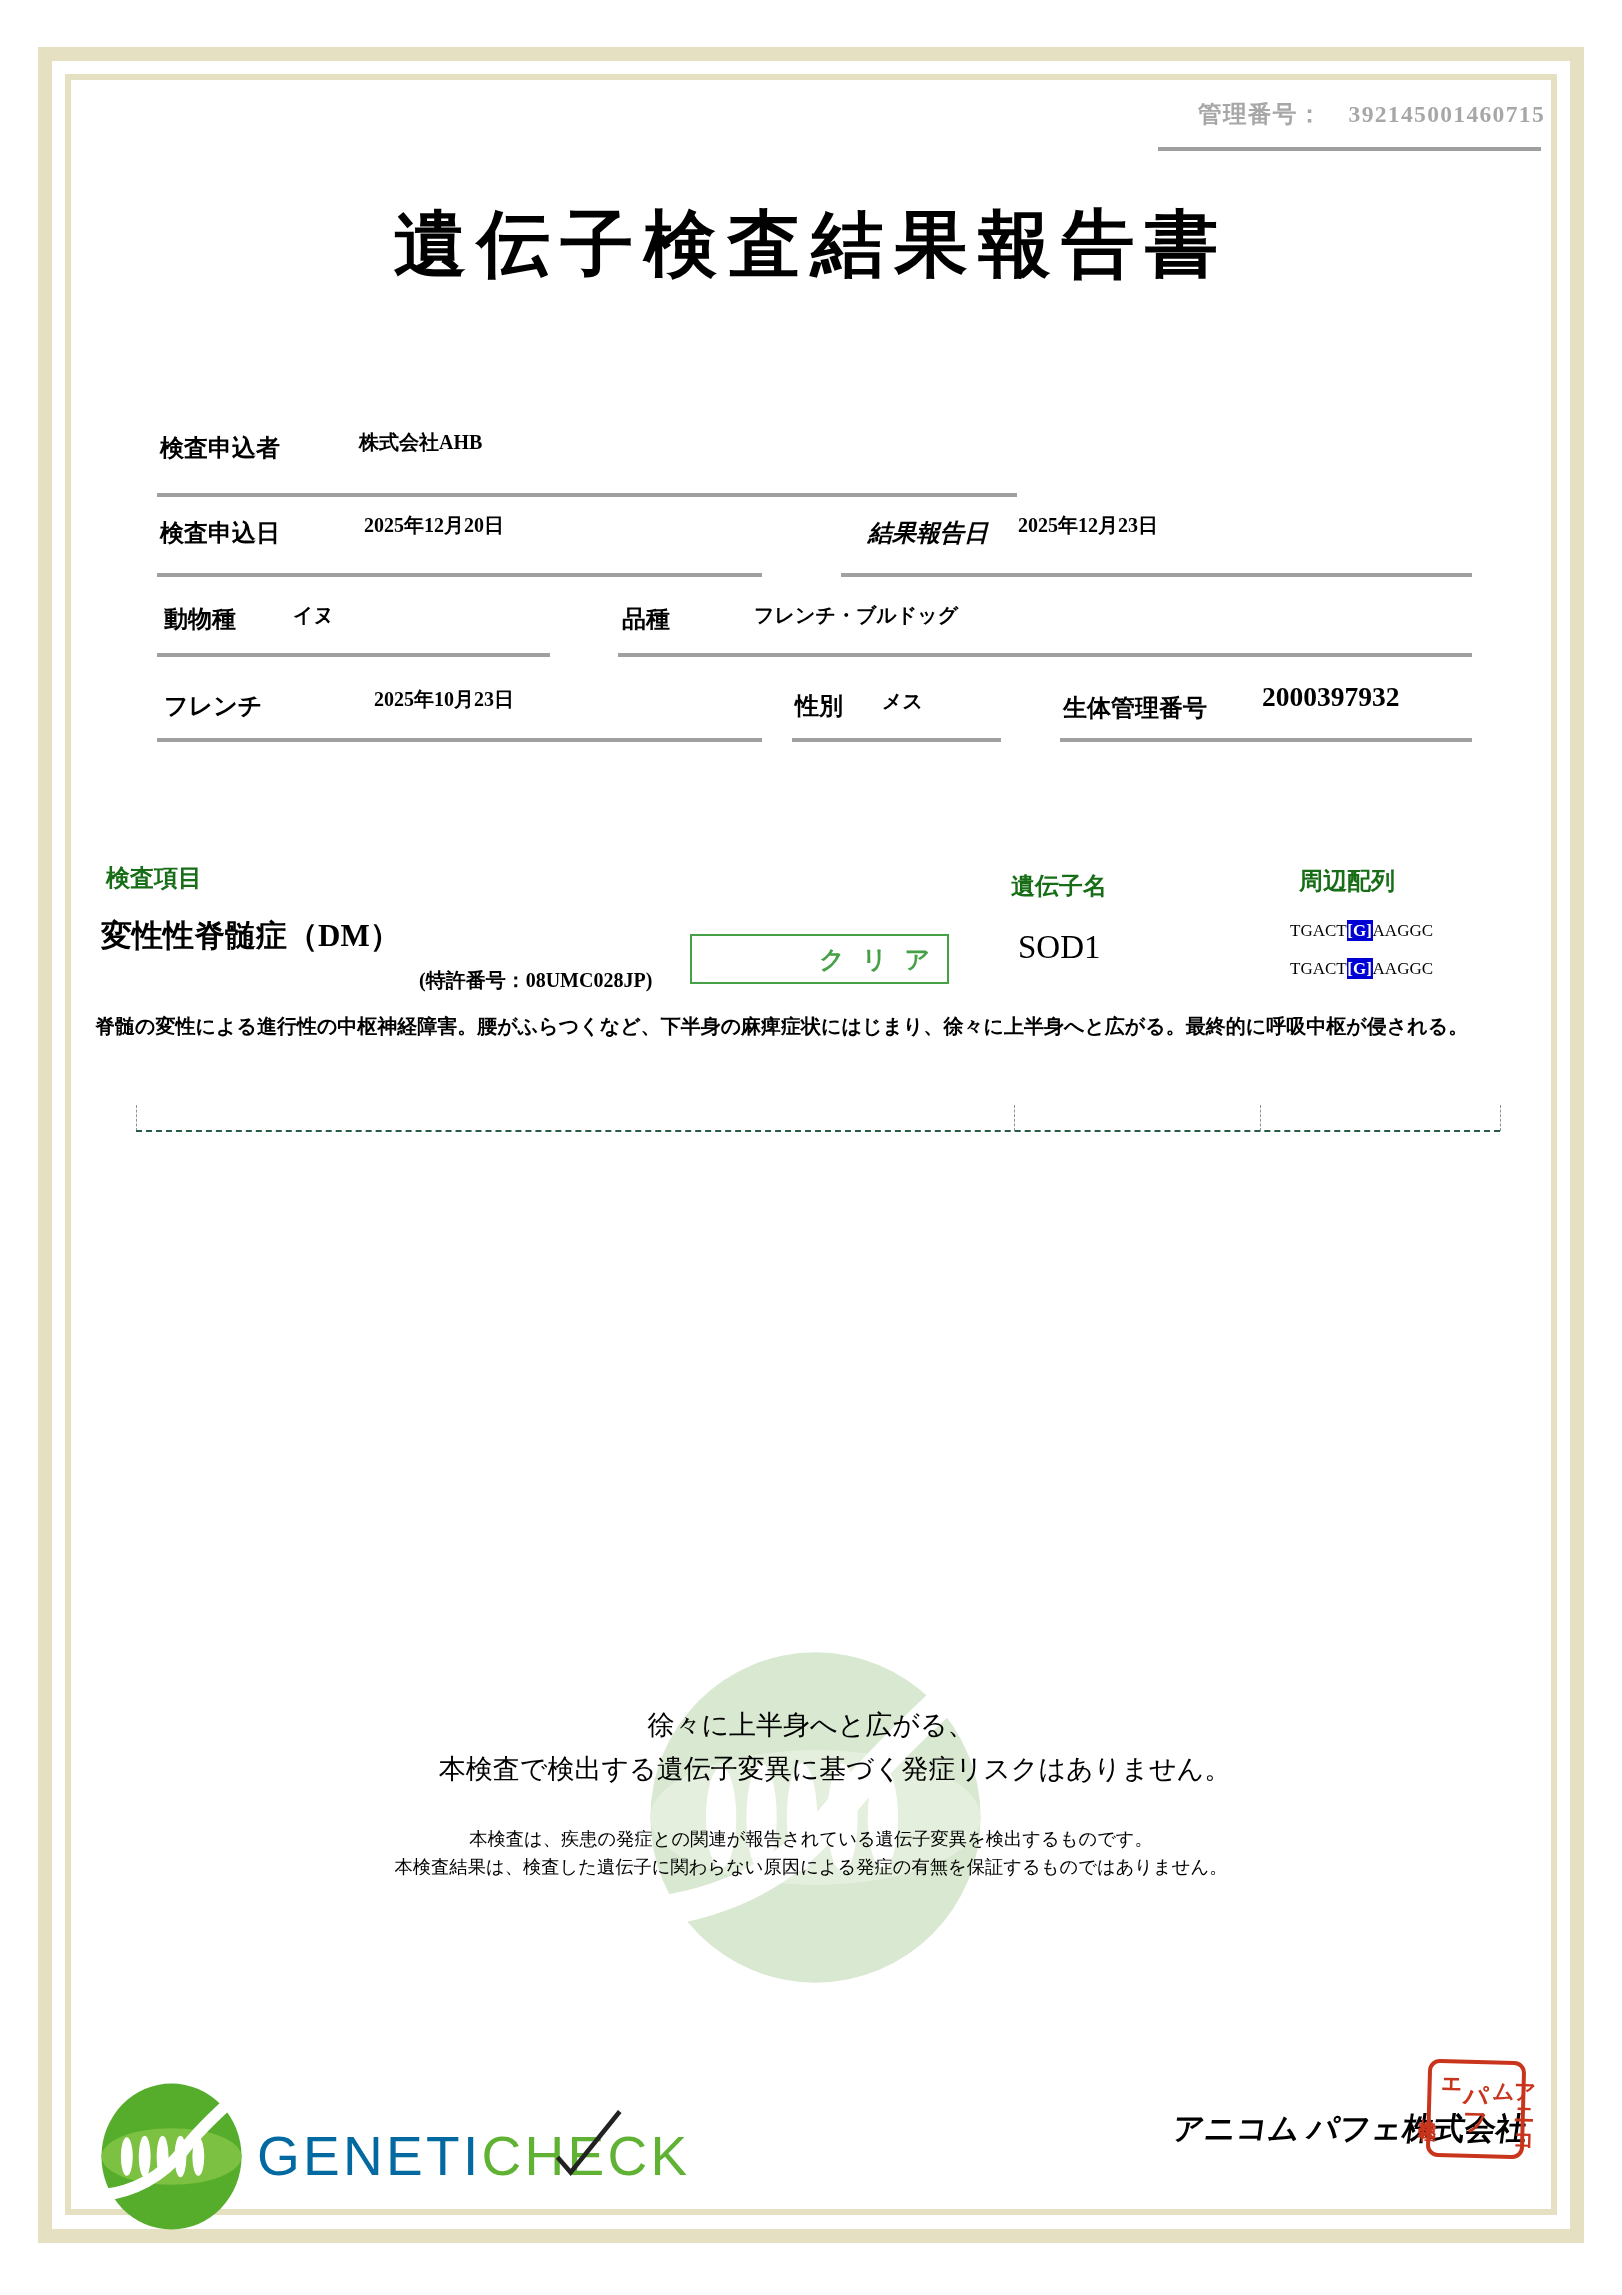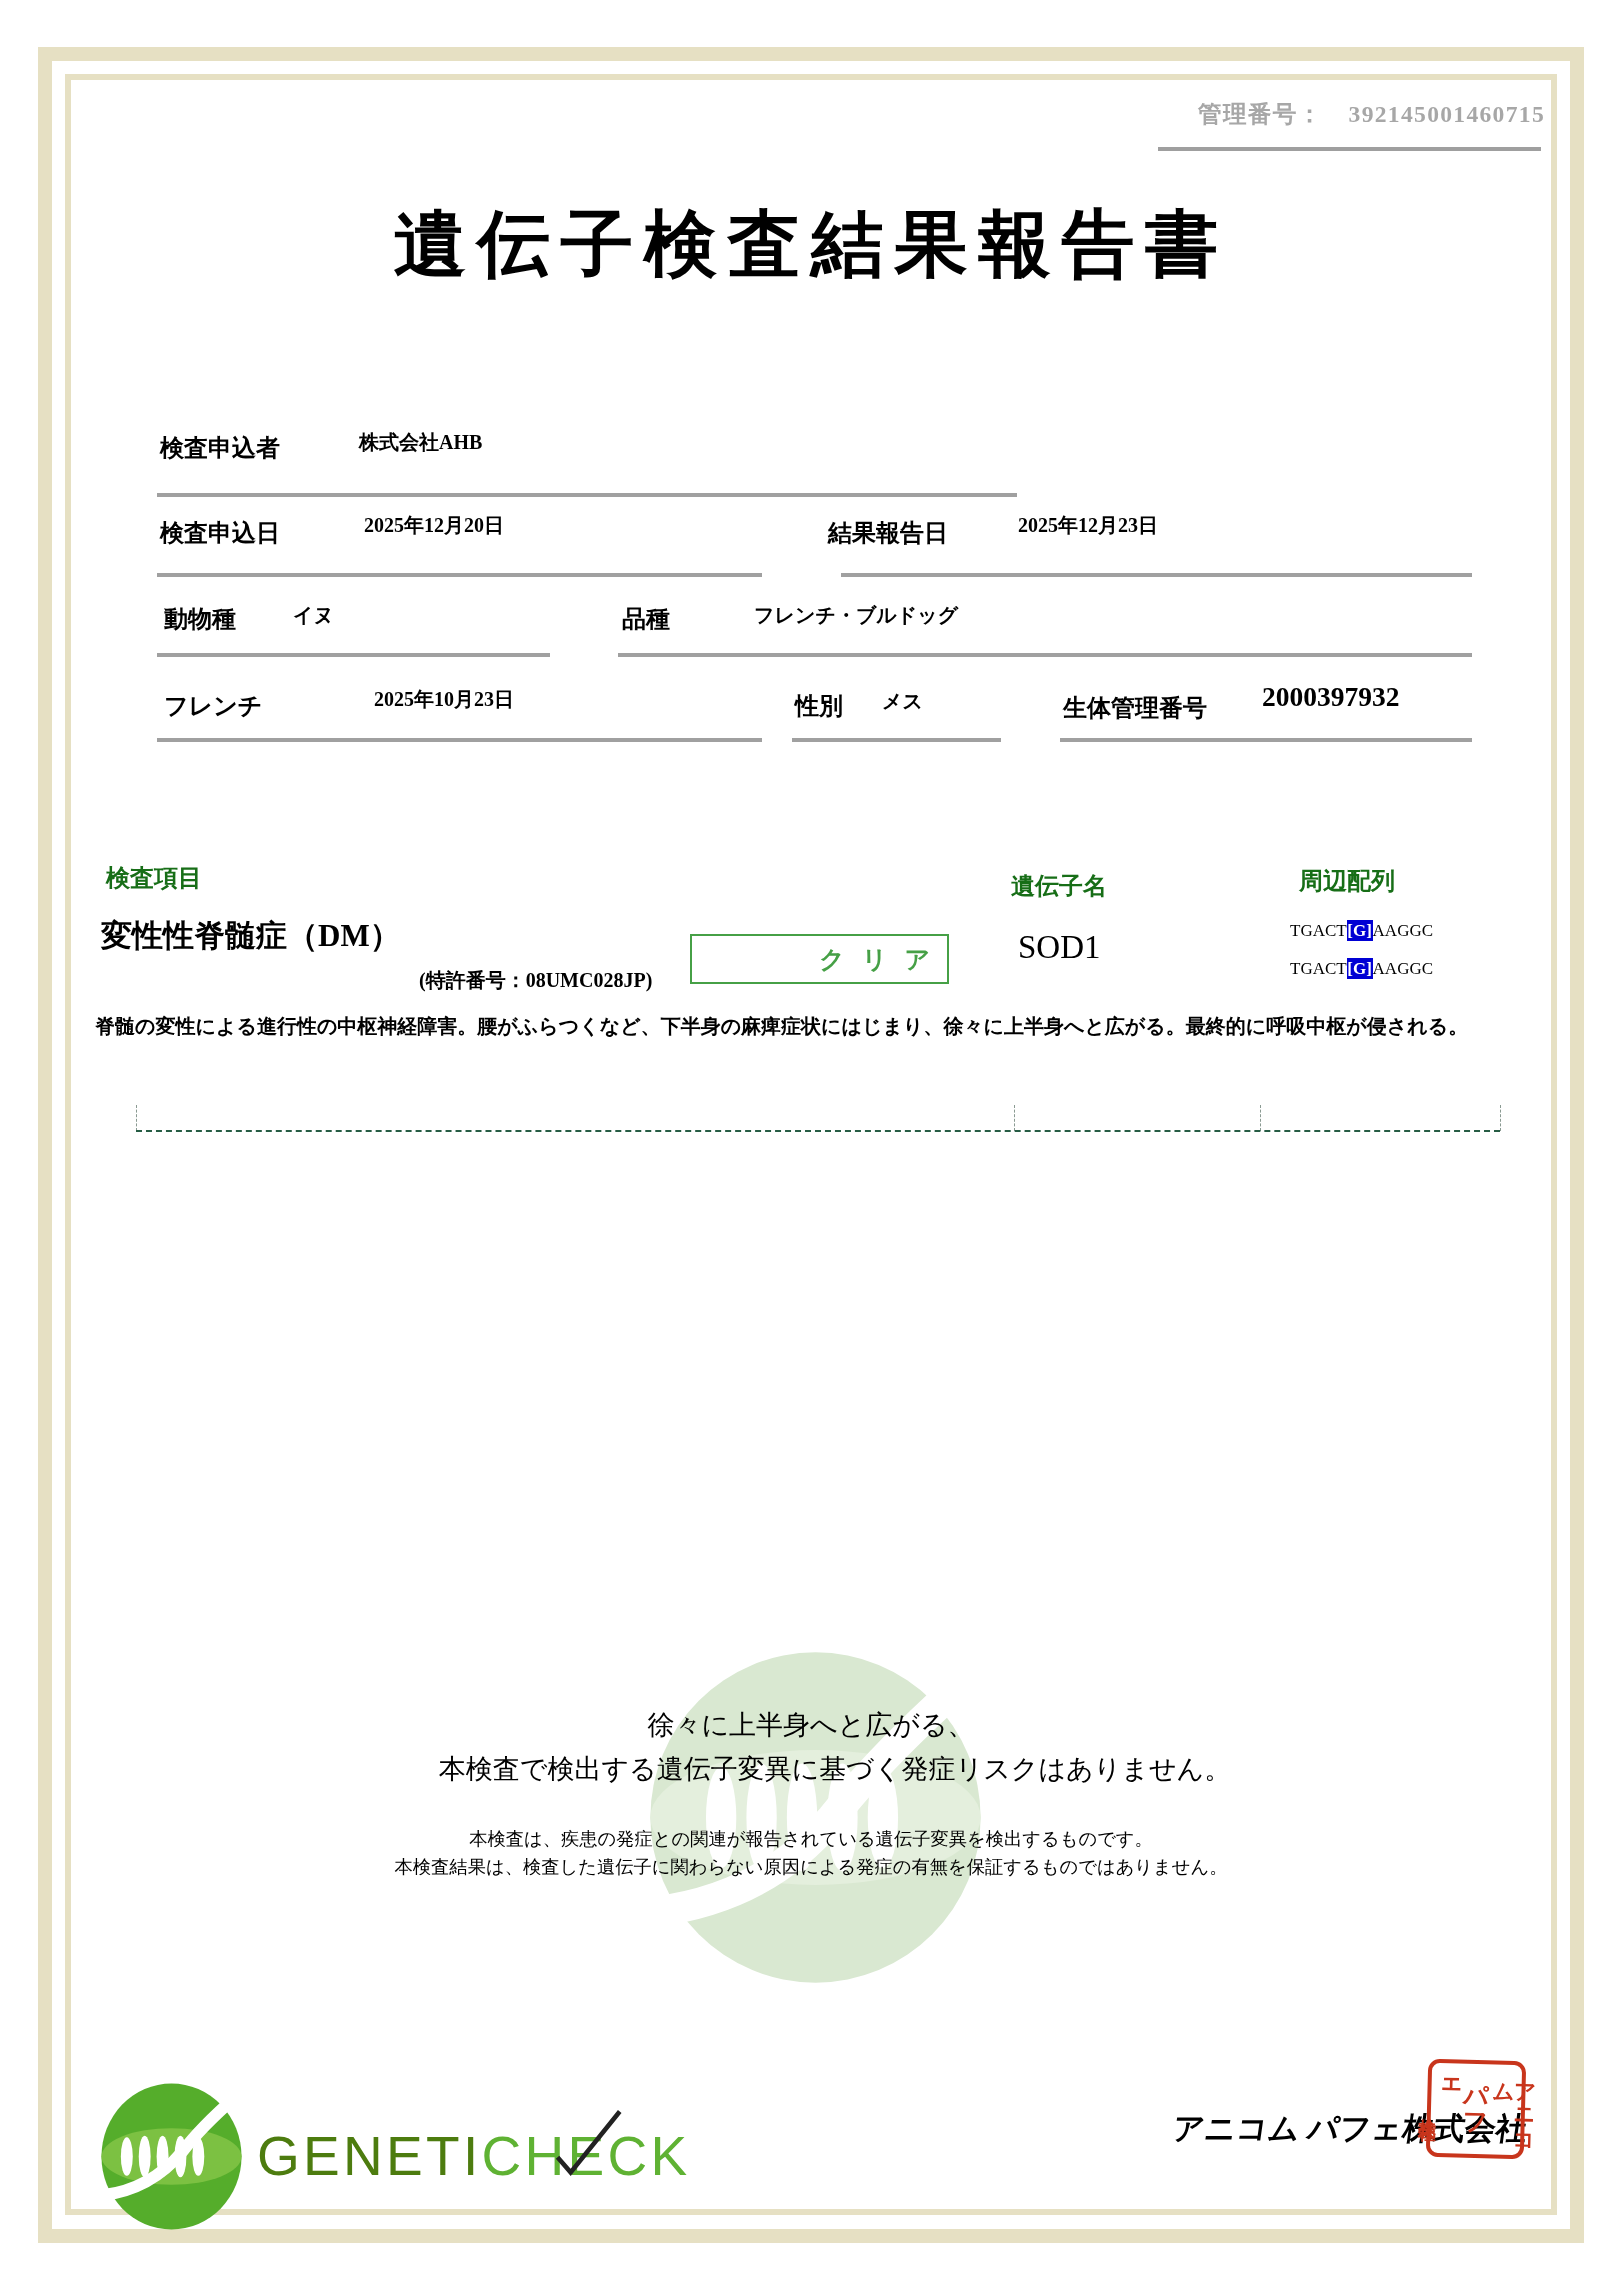--- a/index.html
+++ b/index.html
@@ -43,21 +43,21 @@
   .sum2{position:absolute;left:0;right:0;top:1751px;text-align:center;font-size:27px;
         font-family:Liberation Mono, monospace;padding-left:48px;}
   .disc1{position:absolute;left:0;right:0;top:1826px;text-align:center;font-size:18.3px;
         font-family:"Liberation Sans","DejaVu Sans",sans-serif;}
   .disc2{position:absolute;left:0;right:0;top:1854px;text-align:center;font-size:18.3px;
         font-family:"Liberation Sans","DejaVu Sans",sans-serif;}
   
   .logo-mark{position:absolute;left:97px;top:2082px;width:149px;height:149px;}
   .wordmark{position:absolute;left:257px;top:2124px;font-family:"Liberation Sans","DejaVu Sans",sans-serif;
             font-size:55px;font-weight:400;letter-spacing:3.3px;white-space:nowrap;}
-  .wordmark .wm-a{color:#4d7c0f;}
+  .wordmark .wm-a{color:#0369a1;}
   .wordmark .wm-b{color:#5fb233;}
   .check-stroke{position:absolute;left:551px;top:2108px;width:72px;height:79px;}
   .company{position:absolute;left:1173px;top:2108px;font-size:31px;font-weight:bold;white-space:nowrap;
            transform:skewX(-8deg);}
   .seal{position:absolute;left:1427px;top:2060px;width:98px;height:98px;border:4.6px solid #c8351c;
         border-radius:11.8px;box-sizing:border-box;display:flex;flex-direction:row-reverse;
         justify-content:center;align-items:center;gap:2.6px;padding:2.6px;transform:rotate(1.5deg);
         background:rgba(255,255,255,0.0);}
   .seal span{writing-mode:vertical-rl;text-orientation:upright;color:#c8351c;font-weight:bold;
              line-height:1;letter-spacing:1.3px;}
@@ -81,21 +81,21 @@
   <div class="title">遺伝子検査結果報告書</div>
 
   <div class="flabel" style="left:160px;top:432px;">検査申込者</div>
   <div class="fvalue" style="left:359px;top:429px;">株式会社AHB</div>
   <div class="uline" style="left:157px;top:493px;width:860px;"></div>
 
   <div class="flabel" style="left:160px;top:517px;">検査申込日</div>
   <div class="fvalue" style="left:364px;top:512px;">2025年12月20日</div>
   <div class="uline" style="left:157px;top:573px;width:605px;"></div>
 
-  <div class="flabel" style="left:828px;top:517px;">結果報告日</div>
+  <div class="flabel" style="left:868px;top:517px;font-style:italic;">結果報告日</div>
   <div class="fvalue" style="left:1018px;top:512px;">2025年12月23日</div>
   <div class="uline" style="left:841px;top:573px;width:631px;"></div>
 
   <div class="flabel" style="left:164px;top:603px;">動物種</div>
   <div class="fvalue" style="left:293px;top:602px;">イヌ</div>
   <div class="uline" style="left:157px;top:653px;width:393px;"></div>
 
   <div class="flabel" style="left:622px;top:603px;">品種</div>
   <div class="fvalue" style="left:754px;top:602px;">フレンチ・ブルドッグ</div>
   <div class="uline" style="left:618px;top:653px;width:854px;"></div>

